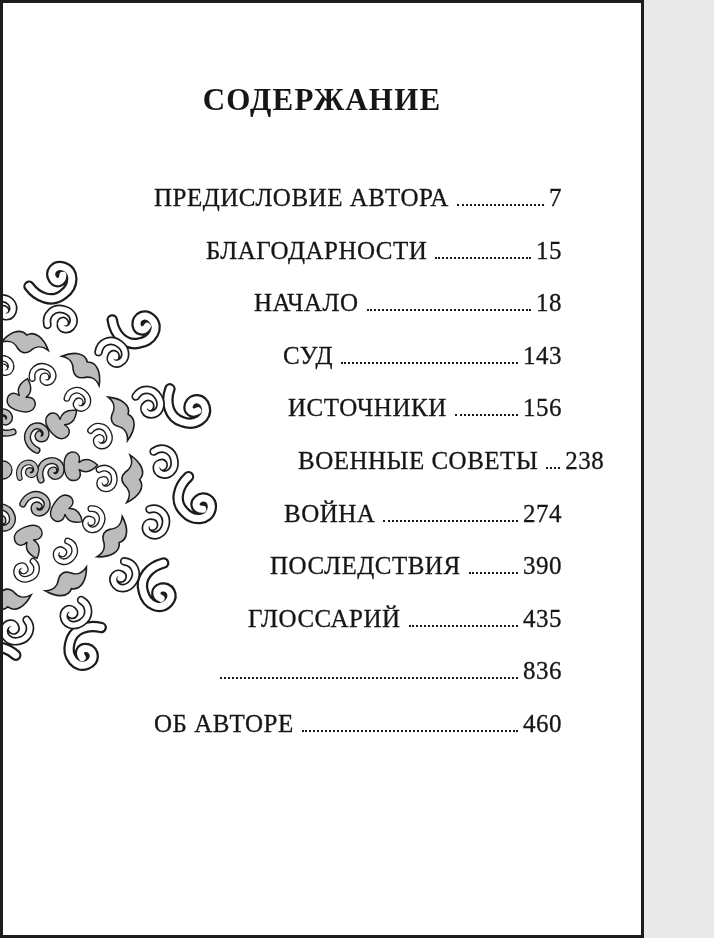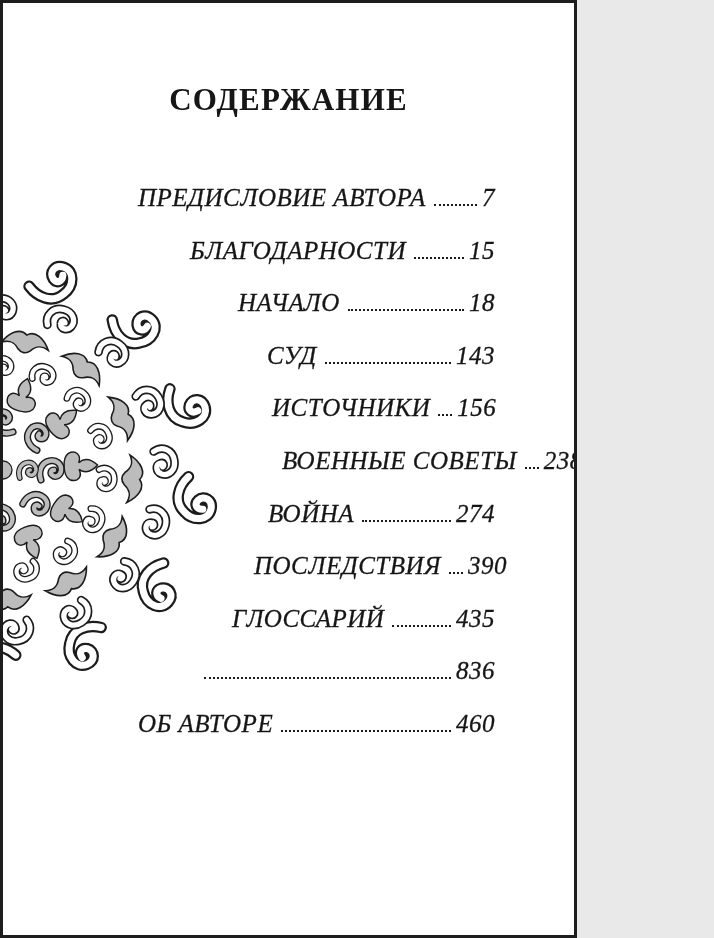--- a/index.html
+++ b/index.html
@@ -1,25 +1,25 @@
 <!DOCTYPE html>
 <html><head>
 <meta charset="utf-8">
 <style>
   html,body{margin:0;padding:0;background:#e9e9e9;}
   .page{
-    position:relative;width:577px;height:938px;box-sizing:border-box;
+    position:relative;width:644px;height:938px;box-sizing:border-box;
     background:#ffffff;border:3px solid #1d1d1d;overflow:hidden;
     font-family:"Liberation Serif","DejaVu Serif",serif;color:#161616;
   }
   .title{
     position:absolute;top:81px;left:0;right:0;margin:0;text-align:center;
     font-size:31px;font-weight:bold;letter-spacing:1.2px;line-height:1;
   }
-  .toc{position:absolute;top:169px;left:0;right:79px;font-style:italic;}
+  .toc{position:absolute;top:169px;left:16px;right:79px;}
   .row{display:flex;align-items:baseline;}
   .lbl,.num{
     line-height:52.6px;font-size:25px;letter-spacing:.5px;white-space:nowrap;
     -webkit-text-stroke:.3px #161616;
   }
   .dots{flex:1;min-width:14px;border-bottom:2.4px dotted #1a1a1a;margin:0 5px 0 8px;}
   .r0{margin-left:135px}.r1{margin-left:187px}.r2{margin-left:235px}
   .r3{margin-left:264px}.r4{margin-left:269px}.r5{margin-left:279px}
   .r6{margin-left:265px}.r7{margin-left:251px}.r8{margin-left:229px}
   .r9{margin-left:193px}.r10{margin-left:135px}

